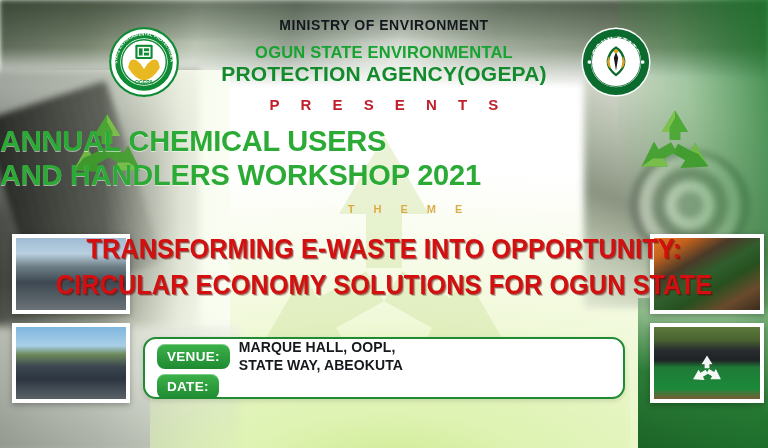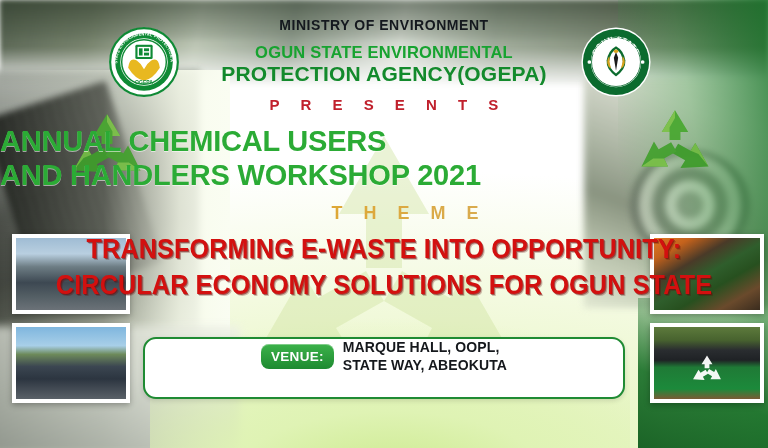--- a/index.html
+++ b/index.html
@@ -116,21 +116,21 @@
     position:absolute;left:0;right:0;top:124px;text-align:left;z-index:6;
   }
   .title-line{
     font-size:29px;font-weight:800;letter-spacing:-.2px;color:#2bab35;
     line-height:1.18;
     text-shadow:0 1px 0 rgba(255,255,255,.55);
   }
 
   .theme-label{
     position:absolute;left:0;right:0;top:203px;text-align:center;z-index:6;
-    font-size:18px;font-weight:700;letter-spacing:8px;text-indent:8px;
+    font-size:11px;font-weight:700;letter-spacing:8px;text-indent:8px;
     background:linear-gradient(90deg,#d79b1c 0%,#e0a62a 30%,#d9ab4e 60%,#dcc083 100%);
     -webkit-background-clip:text;background-clip:text;color:transparent;margin-left:42px;
   }
 
   
   .theme{
     position:absolute;left:0;right:0;top:232px;text-align:center;z-index:6;
   }
   .theme-line{
     font-family:"Liberation Sans Narrow","Liberation Sans",sans-serif;
@@ -138,21 +138,21 @@
     line-height:1.32;letter-spacing:.2px;
     transform:scaleX(.93);
     text-shadow:1px 1px 0 rgba(120,8,8,.55), 2px 2px 0 rgba(90,5,5,.25);
   }
 
   
   .infobar{
     position:absolute;left:143px;top:337px;width:482px;height:62px;z-index:7;
     background:#ffffff;border:2.5px solid #1f8b33;border-radius:13px;
     box-shadow:0 2px 5px rgba(0,0,0,.12);
-    display:flex;align-items:center;padding:0 12px;box-sizing:border-box;flex-direction:column;
+    display:flex;align-items:flex-start;padding:0 12px;box-sizing:border-box;flex-direction:column;
   }
   .info-group{display:flex;align-items:center;gap:9px;}
   .pill{
     background:linear-gradient(180deg,#3cb24a 0%,#1e8a31 100%);
     color:#ffffff;font-size:13.5px;font-weight:800;letter-spacing:.3px;
     padding:5px 10px;border-radius:8px;white-space:nowrap;
     box-shadow:inset 0 1px 0 rgba(255,255,255,.35);
   }
   .info-text{
     font-size:14px;font-weight:800;color:#15181c;line-height:1.25;
@@ -311,20 +311,21 @@
   <div class="infobar">
     <div class="info-group">
       <span class="pill">VENUE:</span>
       <span class="info-text">
         <span>MARQUE HALL, OOPL,</span><br>
         <span>STATE WAY, ABEOKUTA</span>
       </span>
     </div>
     <div class="spacer"></div>
     <div class="info-group">
+      <span class="pill">DATE:</span>
     </div>
   </div>
 
   <div class="card card-l1">
     <div class="shot shot-ewaste1"></div>
   </div>
   <div class="card card-l2">
     <div class="shot shot-ewaste2"></div>
   </div>
   <div class="card card-r1">

